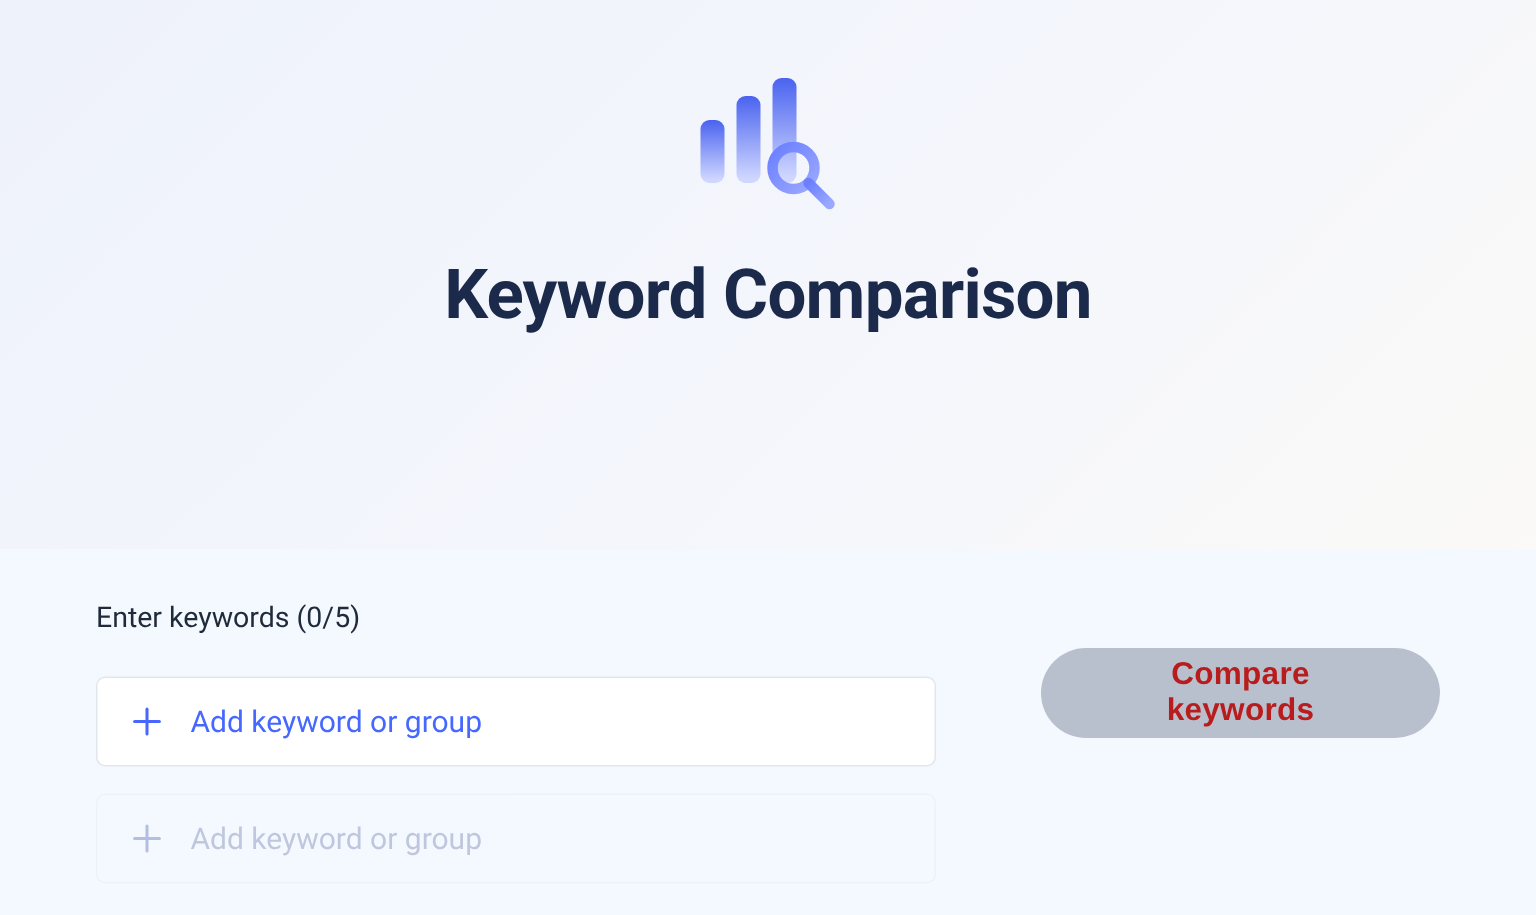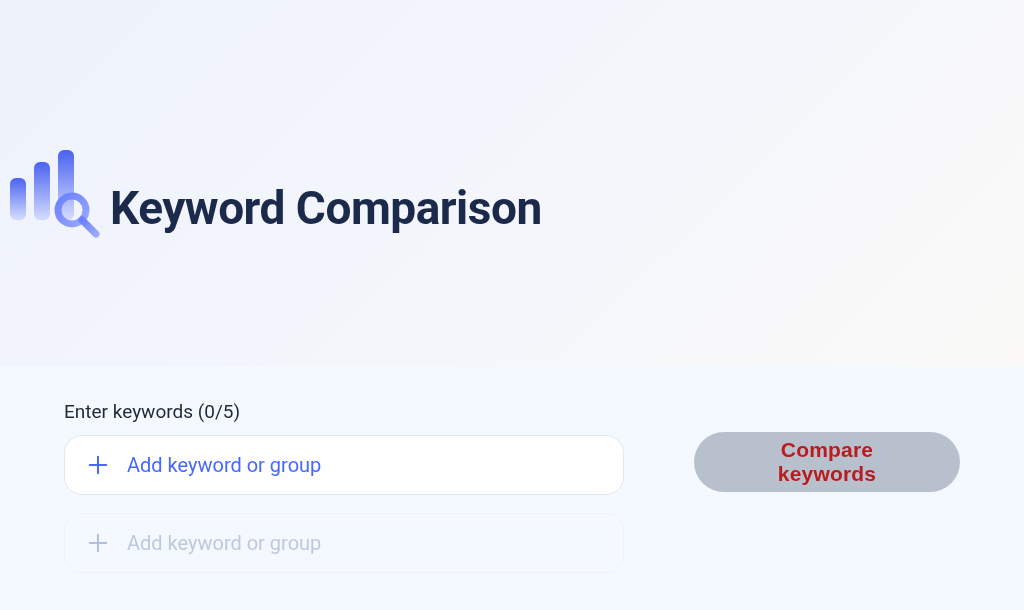--- a/index.html
+++ b/index.html
@@ -10,21 +10,21 @@
     body {
       font-family: -apple-system, BlinkMacSystemFont, 'Segoe UI', Roboto, Helvetica, Arial, sans-serif;
       width: 1024px;
       height: 610px;
       overflow: hidden;
       background: linear-gradient(135deg, #eef2fb 0%, #f4f6fc 45%, #fdfbf6 100%);
     }
     .hero {
       height: 366px;
       display: flex;
-      flex-direction: row;
+      flex-direction: column;
       align-items: center;
       padding-top: 50px;
     }
     .hero-icon {
       width: 110px;
       height: 90px;
       margin-bottom: 30px;
       position: relative;
     }
     .hero-title {
@@ -46,28 +46,28 @@
       display: flex;
       align-items: flex-start;
       gap: 70px;
     }
     .left-col {
       flex: 0 0 560px;
     }
     .enter-label {
       font-size: 19px;
       color: #1f2b3a;
-      margin-bottom: 12px;
+      margin-bottom: 28px;
     }
     .input-row {
       display: flex;
       align-items: center;
       height: 60px;
       border: 1px solid #e2e6ee;
-      border-radius: 18px;
+      border-radius: 6px;
       background: #ffffff;
       padding: 0 22px;
       margin-bottom: 18px;
       cursor: text;
     }
     .input-row.secondary {
       background: transparent;
       border: 1px solid #e8ecf4;
       opacity: 0.55;
     }

